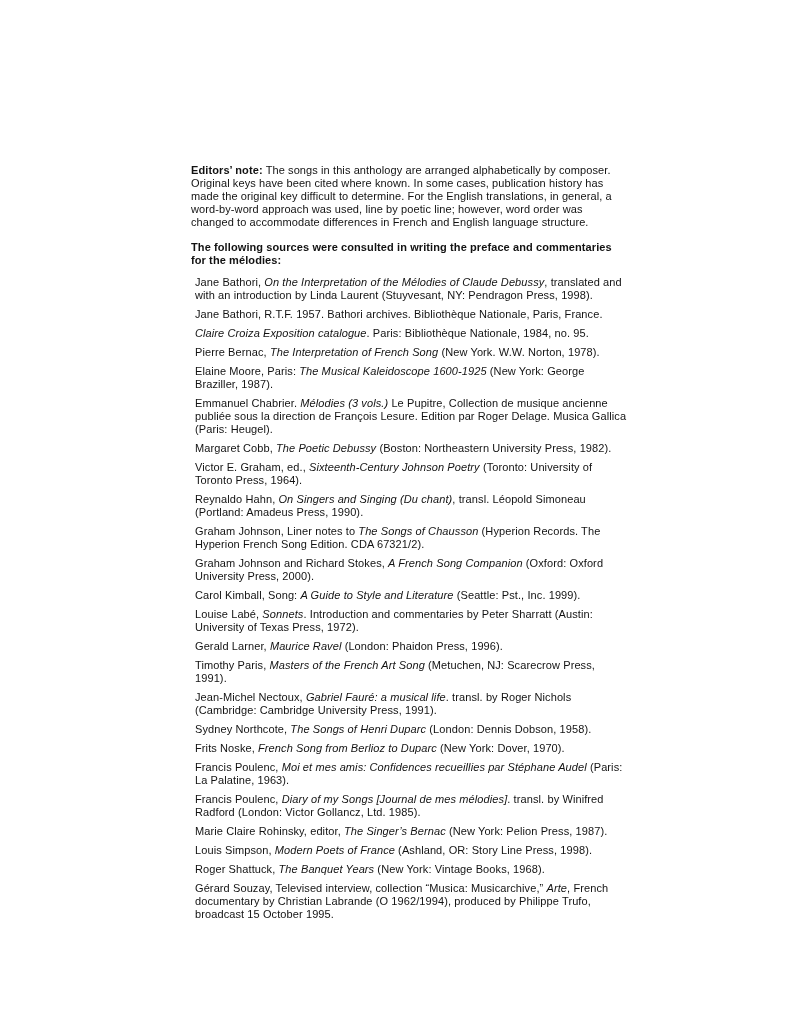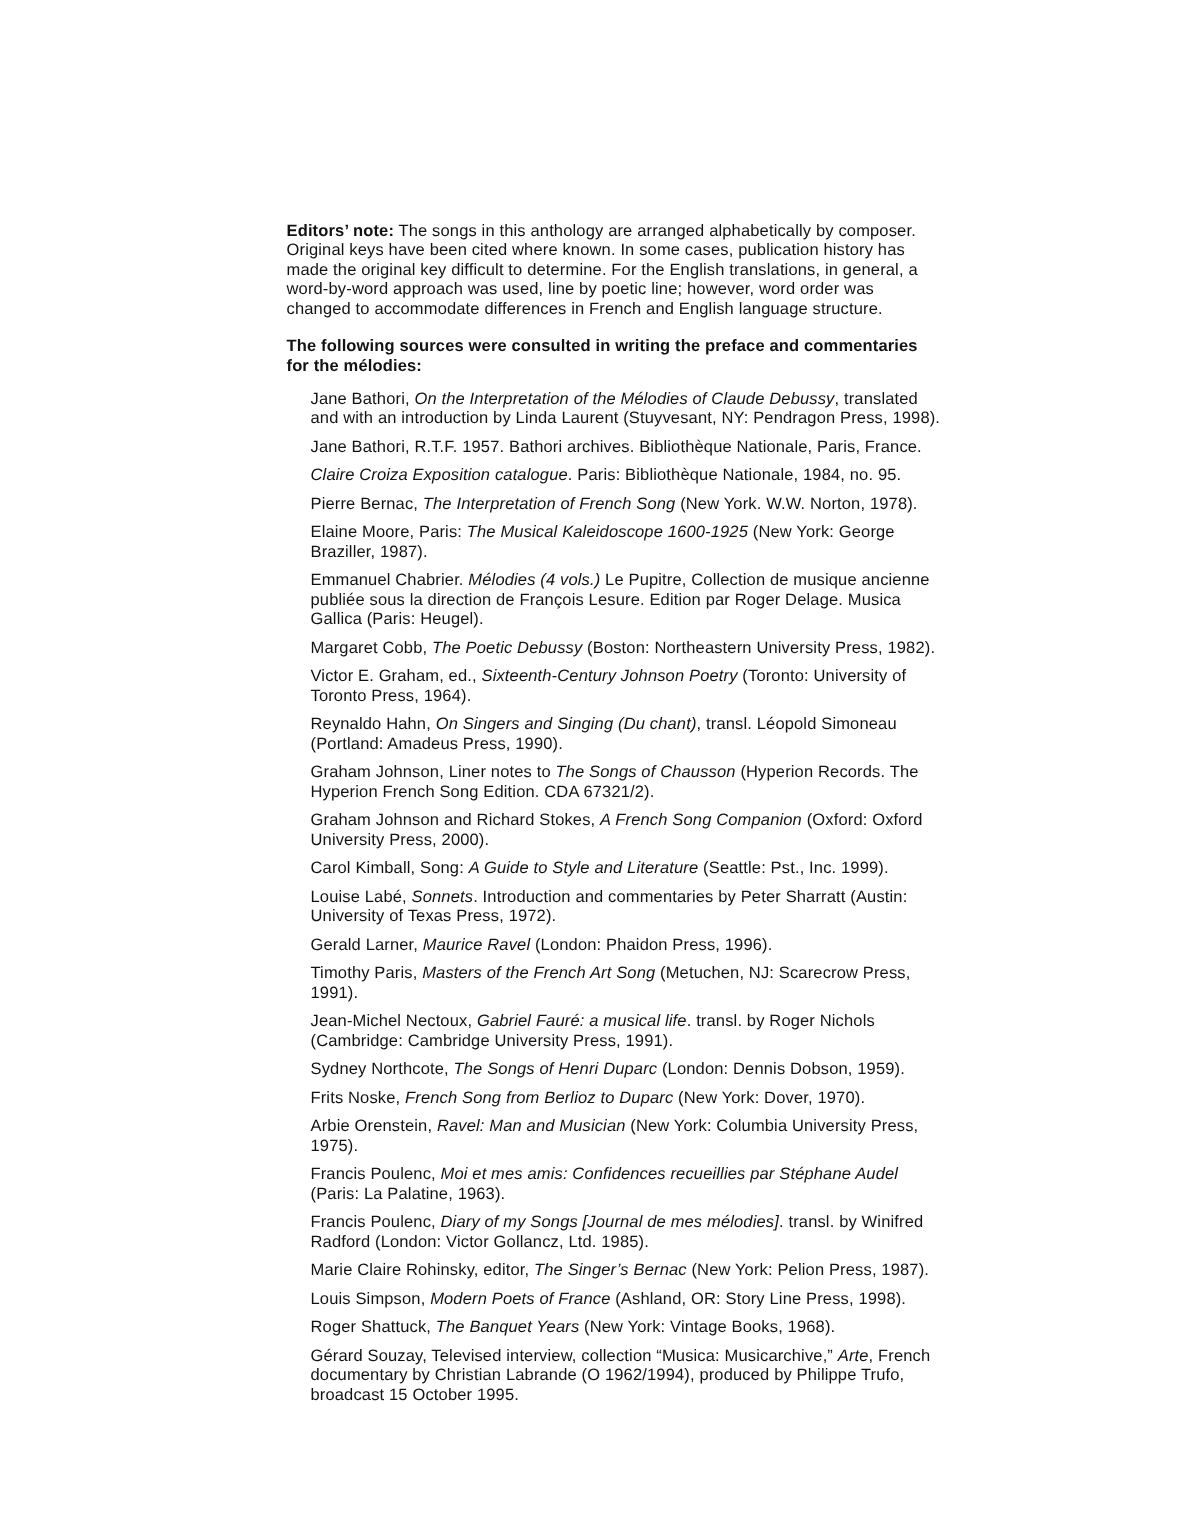--- a/index.html
+++ b/index.html
@@ -19,62 +19,61 @@
     left: 191px;
     top: 148px;
     width: 437px;
     font-family: "Liberation Sans", sans-serif;
     font-size: 11px;
     line-height: 13px;
     color: #121212;
     letter-spacing: 0.1px;
   }
   .para {
-    margin: 0 0 12px 0;
+    margin: 16px 0 12px 0;
   }
   .heading {
     margin: 0 0 9px 0;
     font-weight: 700;
   }
   .entry {
-    margin: 0 0 6px 16px;
+    margin: 0 0 6px 4px;
   }
   b { font-weight: 700; }
   i { font-style: italic; }
 </style>
 </head>
 <body>
 
 <div class="page">
   <div class="content">
 
     <p class="para"><b>Editors’ note:</b><span> The songs in this anthology are arranged alphabetically by composer. Original keys have been cited where known. In some cases, publication history has made the original key difficult to determine. For the English translations, in general, a word-by-word approach was used, line by poetic line; however, word order was changed to accommodate differences in French and English language structure.</span></p>
 
     <p class="para heading">The following sources were consulted in writing the preface and commentaries for the mélodies:</p>
 
     <div>
         <p class="entry"><span>Jane Bathori, </span><i>On the Interpretation of the Mélodies of Claude Debussy</i><span>, translated and with an introduction by Linda Laurent (Stuyvesant, NY: Pendragon Press, 1998).</span></p>
         <p class="entry"><span>Jane Bathori, R.T.F. 1957. Bathori archives. Bibliothèque Nationale, Paris, France.</span></p>
         <p class="entry"><i>Claire Croiza Exposition catalogue</i><span>. Paris: Bibliothèque Nationale, 1984, no. 95.</span></p>
         <p class="entry"><span>Pierre Bernac, </span><i>The Interpretation of French Song</i><span>  (New York. W.W. Norton, 1978).</span></p>
         <p class="entry"><span>Elaine Moore, Paris: </span><i>The Musical Kaleidoscope 1600-1925</i><span> (New York: George Braziller, 1987).</span></p>
-        <p class="entry"><span>Emmanuel Chabrier. </span><i>Mélodies (4 vols.)</i><span> Le Pupitre, Collection de musique ancienne publiée sous la direction de François Lesure. Edition par Roger Delage. Musica Gallica (Paris: Heugel).</span></p>
+        <p class="entry"><span>Emmanuel Chabrier. </span><i>Mélodies (3 vols.)</i><span> Le Pupitre, Collection de musique ancienne publiée sous la direction de François Lesure. Edition par Roger Delage. Musica Gallica (Paris: Heugel).</span></p>
         <p class="entry"><span>Margaret Cobb, </span><i>The Poetic Debussy</i><span> (Boston: Northeastern University Press, 1982).</span></p>
         <p class="entry"><span>Victor E. Graham, ed., </span><i>Sixteenth-Century Johnson Poetry</i><span>  (Toronto: University of Toronto Press, 1964).</span></p>
         <p class="entry"><span>Reynaldo Hahn, </span><i>On Singers and Singing (Du chant)</i><span>, transl. Léopold Simoneau (Portland: Amadeus Press, 1990).</span></p>
         <p class="entry"><span>Graham Johnson, Liner notes to </span><i>The Songs of Chausson</i><span> (Hyperion Records. The Hyperion French Song Edition. CDA 67321/2).</span></p>
         <p class="entry"><span>Graham Johnson and Richard Stokes, </span><i>A French Song Companion</i><span> (Oxford: Oxford University Press, 2000).</span></p>
         <p class="entry"><span>Carol Kimball, Song: </span><i>A Guide to Style and Literature</i><span> (Seattle: Pst., Inc. 1999).</span></p>
         <p class="entry"><span>Louise Labé, </span><i>Sonnets</i><span>. Introduction and commentaries by Peter Sharratt  (Austin: University of Texas Press, 1972).</span></p>
         <p class="entry"><span>Gerald Larner, </span><i>Maurice Ravel</i><span> (London: Phaidon Press, 1996).</span></p>
         <p class="entry"><span>Timothy Paris, </span><i>Masters of the French Art Song</i><span> (Metuchen, NJ: Scarecrow Press, 1991).</span></p>
         <p class="entry"><span>Jean-Michel Nectoux, </span><i>Gabriel Fauré: a musical life</i><span>. transl. by Roger Nichols (Cambridge: Cambridge University Press, 1991).</span></p>
-        <p class="entry"><span>Sydney Northcote, </span><i>The Songs of Henri Duparc</i><span> (London: Dennis Dobson, 1959).</span></p>
+        <p class="entry"><span>Sydney Northcote, </span><i>The Songs of Henri Duparc</i><span> (London: Dennis Dobson, 1958).</span></p>
         <p class="entry"><span>Frits Noske, </span><i>French Song from Berlioz to Duparc</i><span> (New York: Dover, 1970).</span></p>
-        <p class="entry"><span>Arbie Orenstein, </span><i>Ravel: Man and Musician</i><span> (New York: Columbia University Press, 1975).</span></p>
         <p class="entry"><span>Francis Poulenc, </span><i>Moi et mes amis: Confidences recueillies par Stéphane Audel</i><span> (Paris: La Palatine, 1963).</span></p>
         <p class="entry"><span>Francis Poulenc, </span><i>Diary of my Songs [Journal de mes mélodies]</i><span>. transl. by Winifred Radford  (London: Victor Gollancz, Ltd. 1985).</span></p>
         <p class="entry"><span>Marie Claire Rohinsky, editor, </span><i>The Singer’s Bernac</i><span>  (New York: Pelion Press, 1987).</span></p>
         <p class="entry"><span>Louis Simpson, </span><i>Modern Poets of France</i><span>  (Ashland, OR: Story Line Press, 1998).</span></p>
         <p class="entry"><span>Roger Shattuck, </span><i>The Banquet Years</i><span> (New York: Vintage Books, 1968).</span></p>
         <p class="entry"><span>Gérard Souzay, Televised interview, collection “Musica: Musicarchive,” </span><i>Arte</i><span>, French documentary by Christian Labrande (O 1962/1994), produced by Philippe Trufo, broadcast 15 October 1995.</span></p>
       </div>
 
   </div>
 </div>

